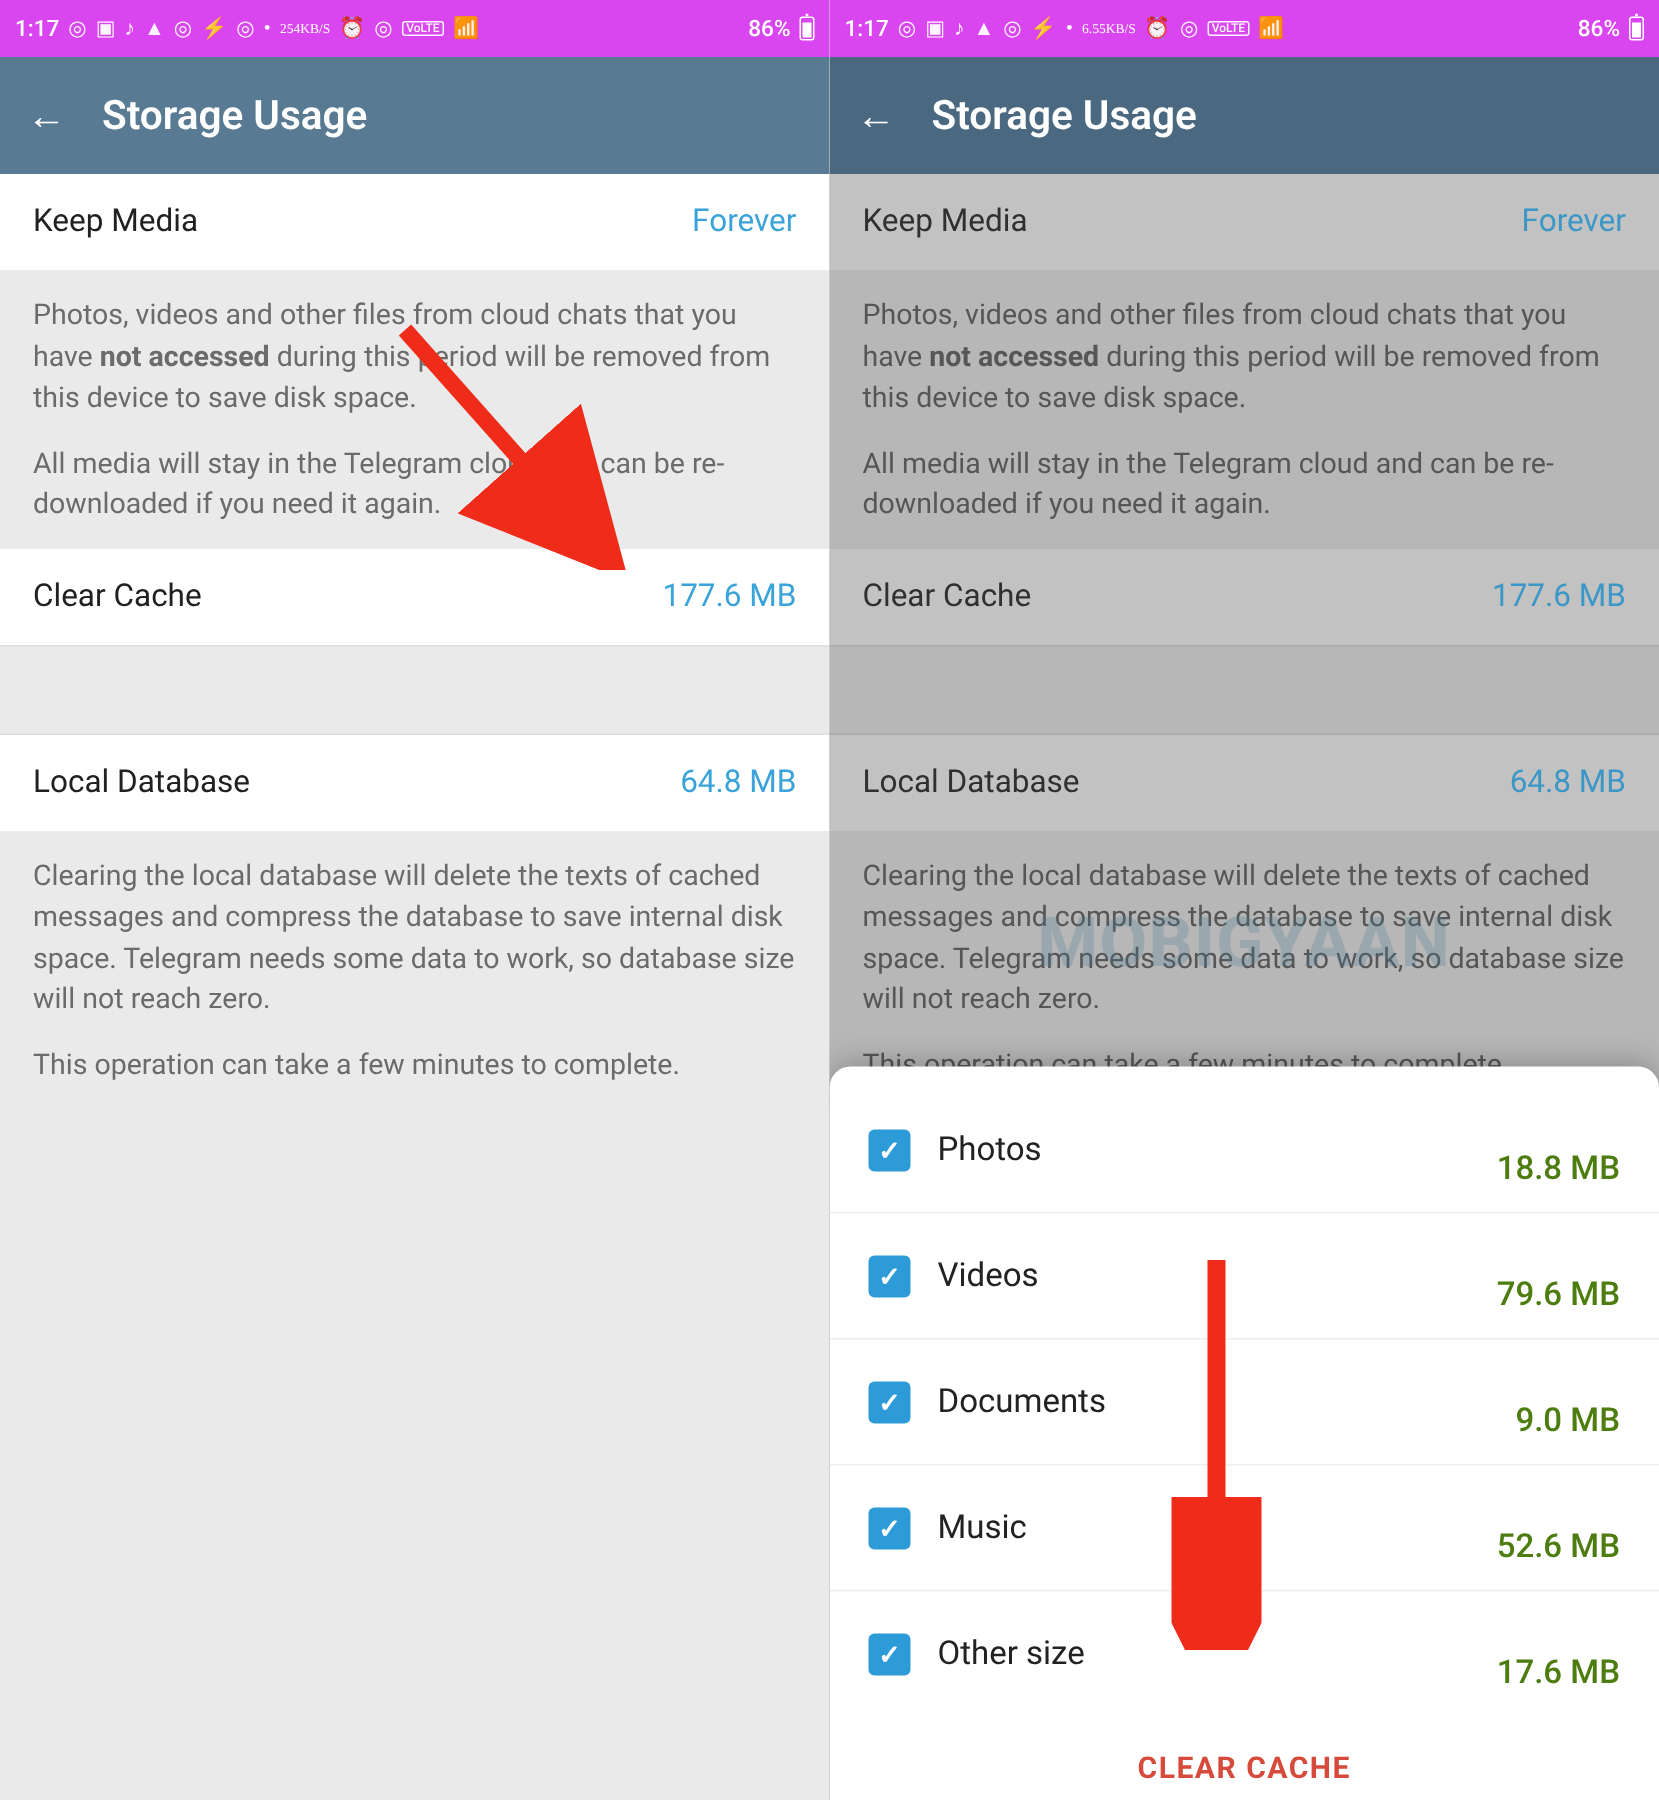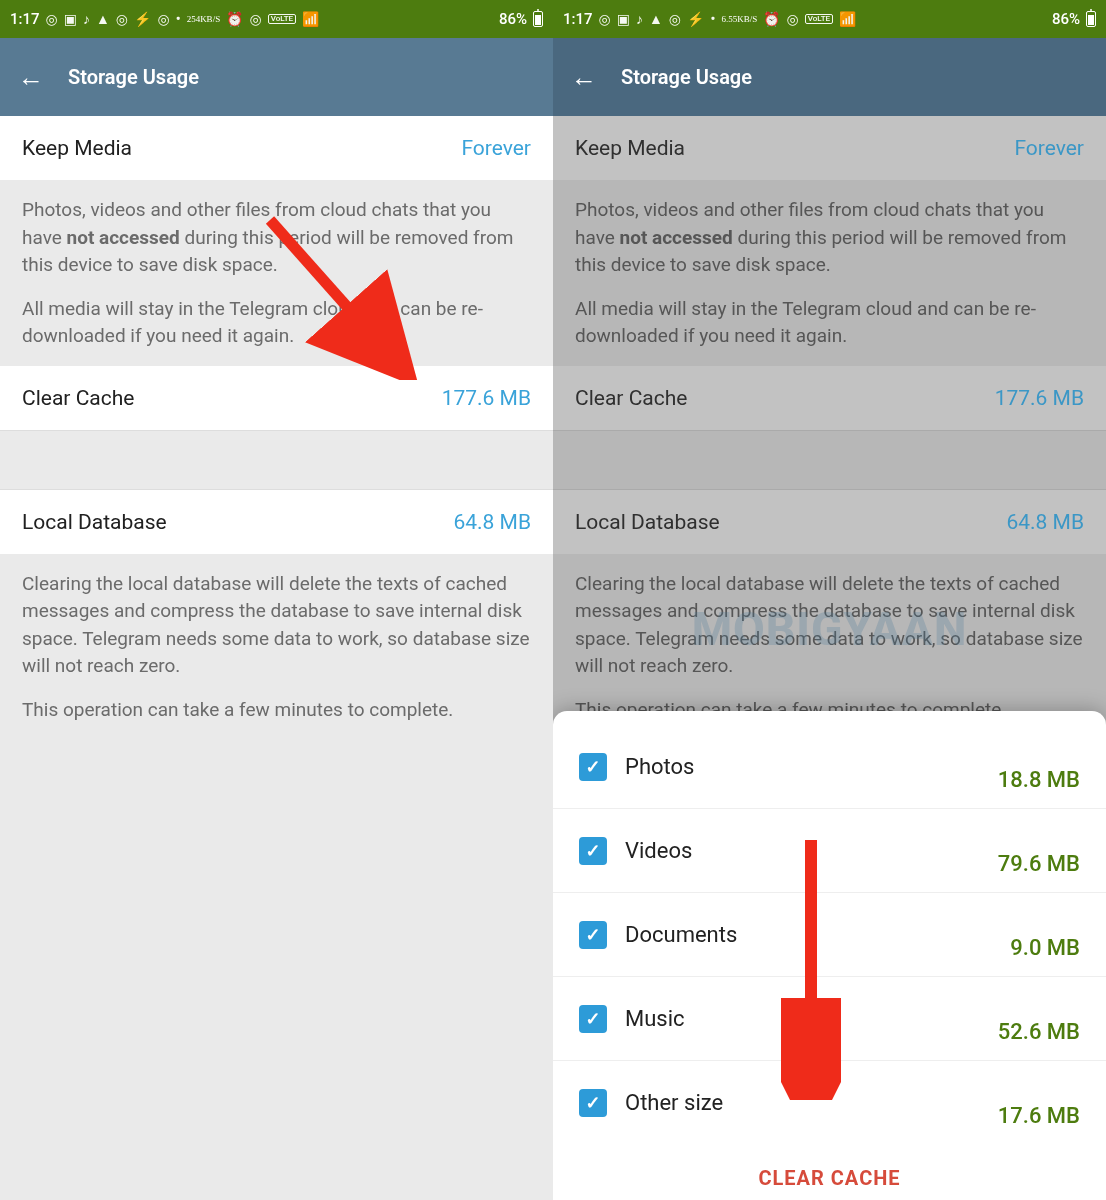--- a/index.html
+++ b/index.html
@@ -15,21 +15,21 @@
     width: 50%;
     height: 100%;
     position: relative;
     background: #eaeaea;
     overflow: hidden;
   }
   .screen.right { background: #b7b7b7; }
   
   .status-bar {
     height: 38px;
-    background: #4d7c0f;
+    background: #d946ef;
     color: #fff;
     display: flex;
     align-items: center;
     justify-content: space-between;
     padding: 0 10px;
     font-size: 15px;
     font-weight: 500;
   }
   .sb-left, .sb-right { display: flex; align-items: center; gap: 6px; }
   .sb-icon { font-size: 14px; line-height: 1; opacity: .95; }
@@ -44,21 +44,21 @@
   .header {
     height: 78px;
     background: #587a93;
     display: flex;
     align-items: center;
     padding: 0 18px;
     gap: 24px;
   }
   .screen.right .header { background: #4a687f; }
   .back-arrow { color:#fff; font-size:26px; font-weight:400; }
-  .header-title { color:#fff; font-size:20px; font-weight:600; }
+  .header-title { color:#fff; font-size:27px; font-weight:600; }
   
   .row {
     background:#fff;
     display:flex;
     justify-content:space-between;
     align-items:center;
     padding: 20px 22px;
     font-size:21px;
   }
   .screen.right .row { background:#c2c2c2; }

